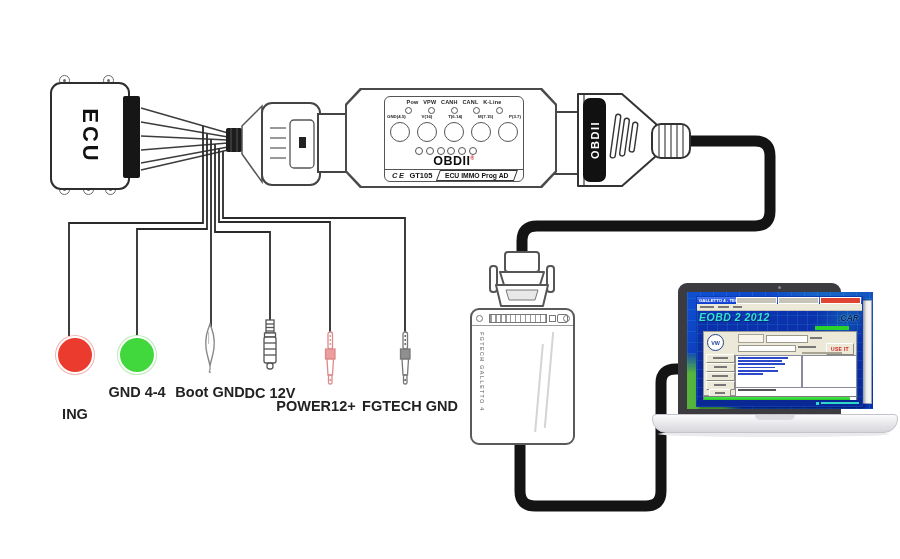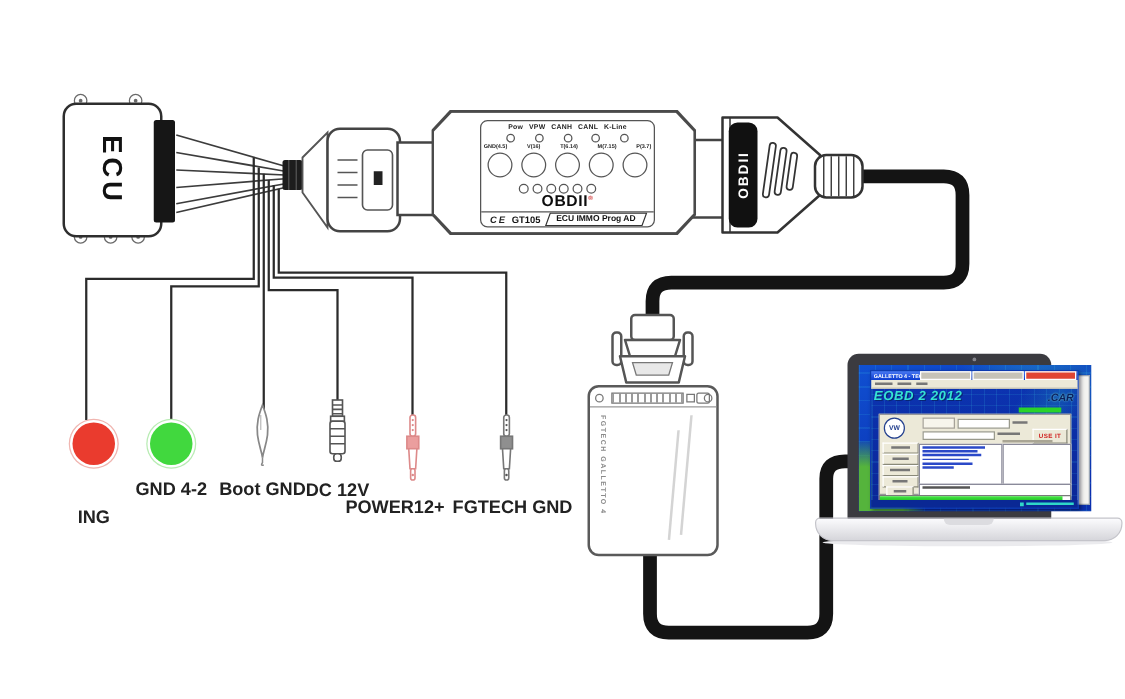--- a/index.html
+++ b/index.html
@@ -323,21 +323,21 @@
     </g>
     <g fill="#555">
       <circle cx="8.2" cy="6" r="0.9"></circle>
         <circle cx="8.2" cy="10" r="0.9"></circle>
         <circle cx="8.2" cy="14" r="0.9"></circle>
       <circle cx="8.2" cy="50" r="1"></circle>
     </g>
   </svg>
 
   <div class="lead-label" style="left:75px;top:406px">ING</div>
-  <div class="lead-label" style="left:137px;top:384px">GND 4-2</div>
+  <div class="lead-label" style="left:137px;top:384px">GND 4-4</div>
   <div class="lead-label" style="left:210px;top:384px">Boot GND</div>
   <div class="lead-label" style="left:270px;top:385px">DC 12V</div>
   <div class="lead-label" style="left:316px;top:398px">POWER12+</div>
   <div class="lead-label" style="left:410px;top:398px">FGTECH GND</div>
 
   <div class="lt-shadow abs"></div>
   <div class="lt-bezel abs">
     <div class="lt-cam"></div>
     <div class="lt-screen">
       <div class="lt-hill"></div>

